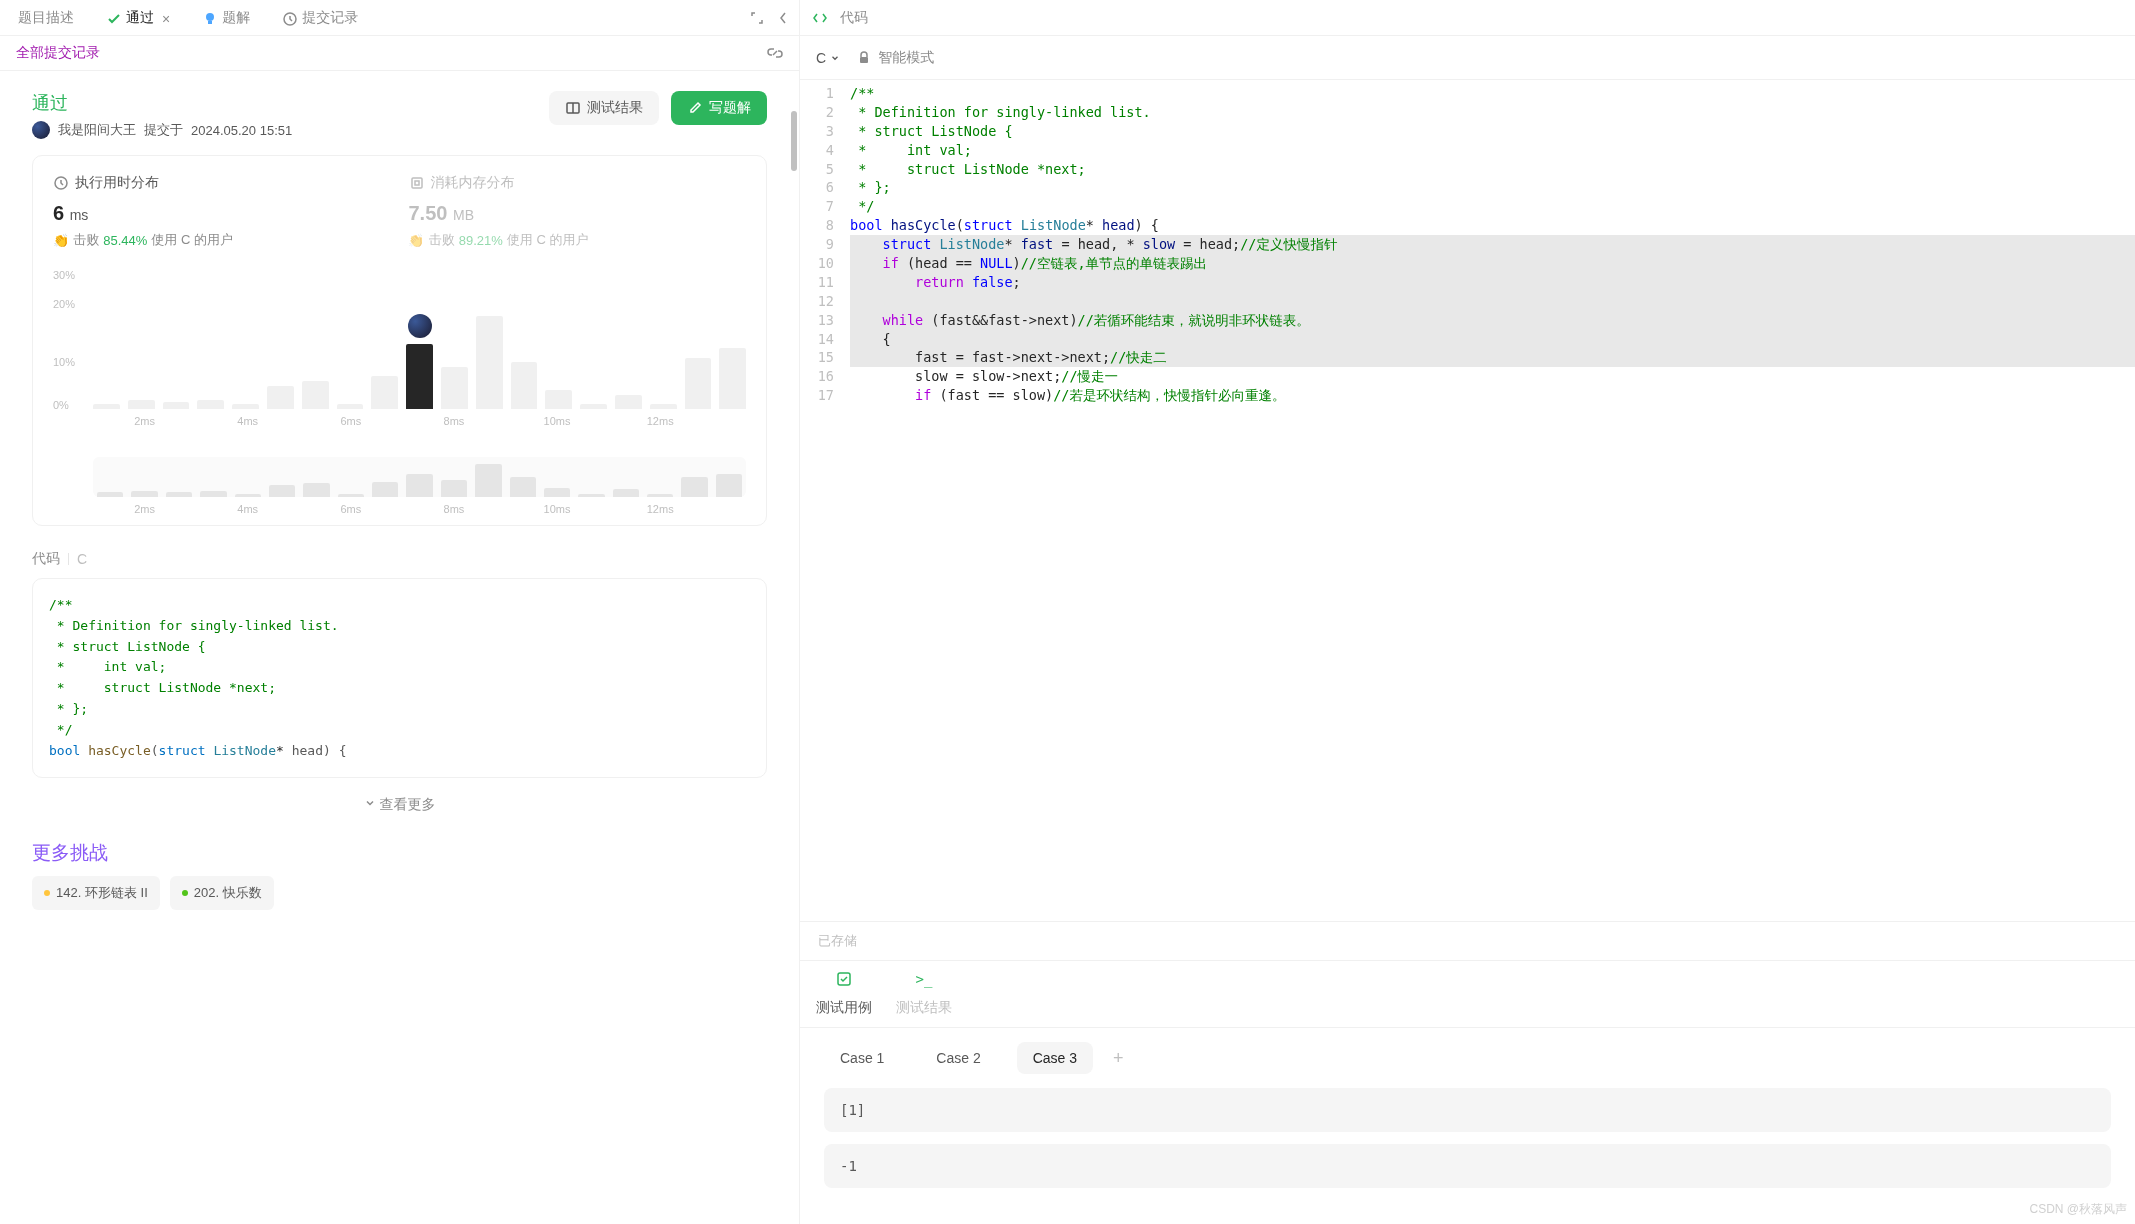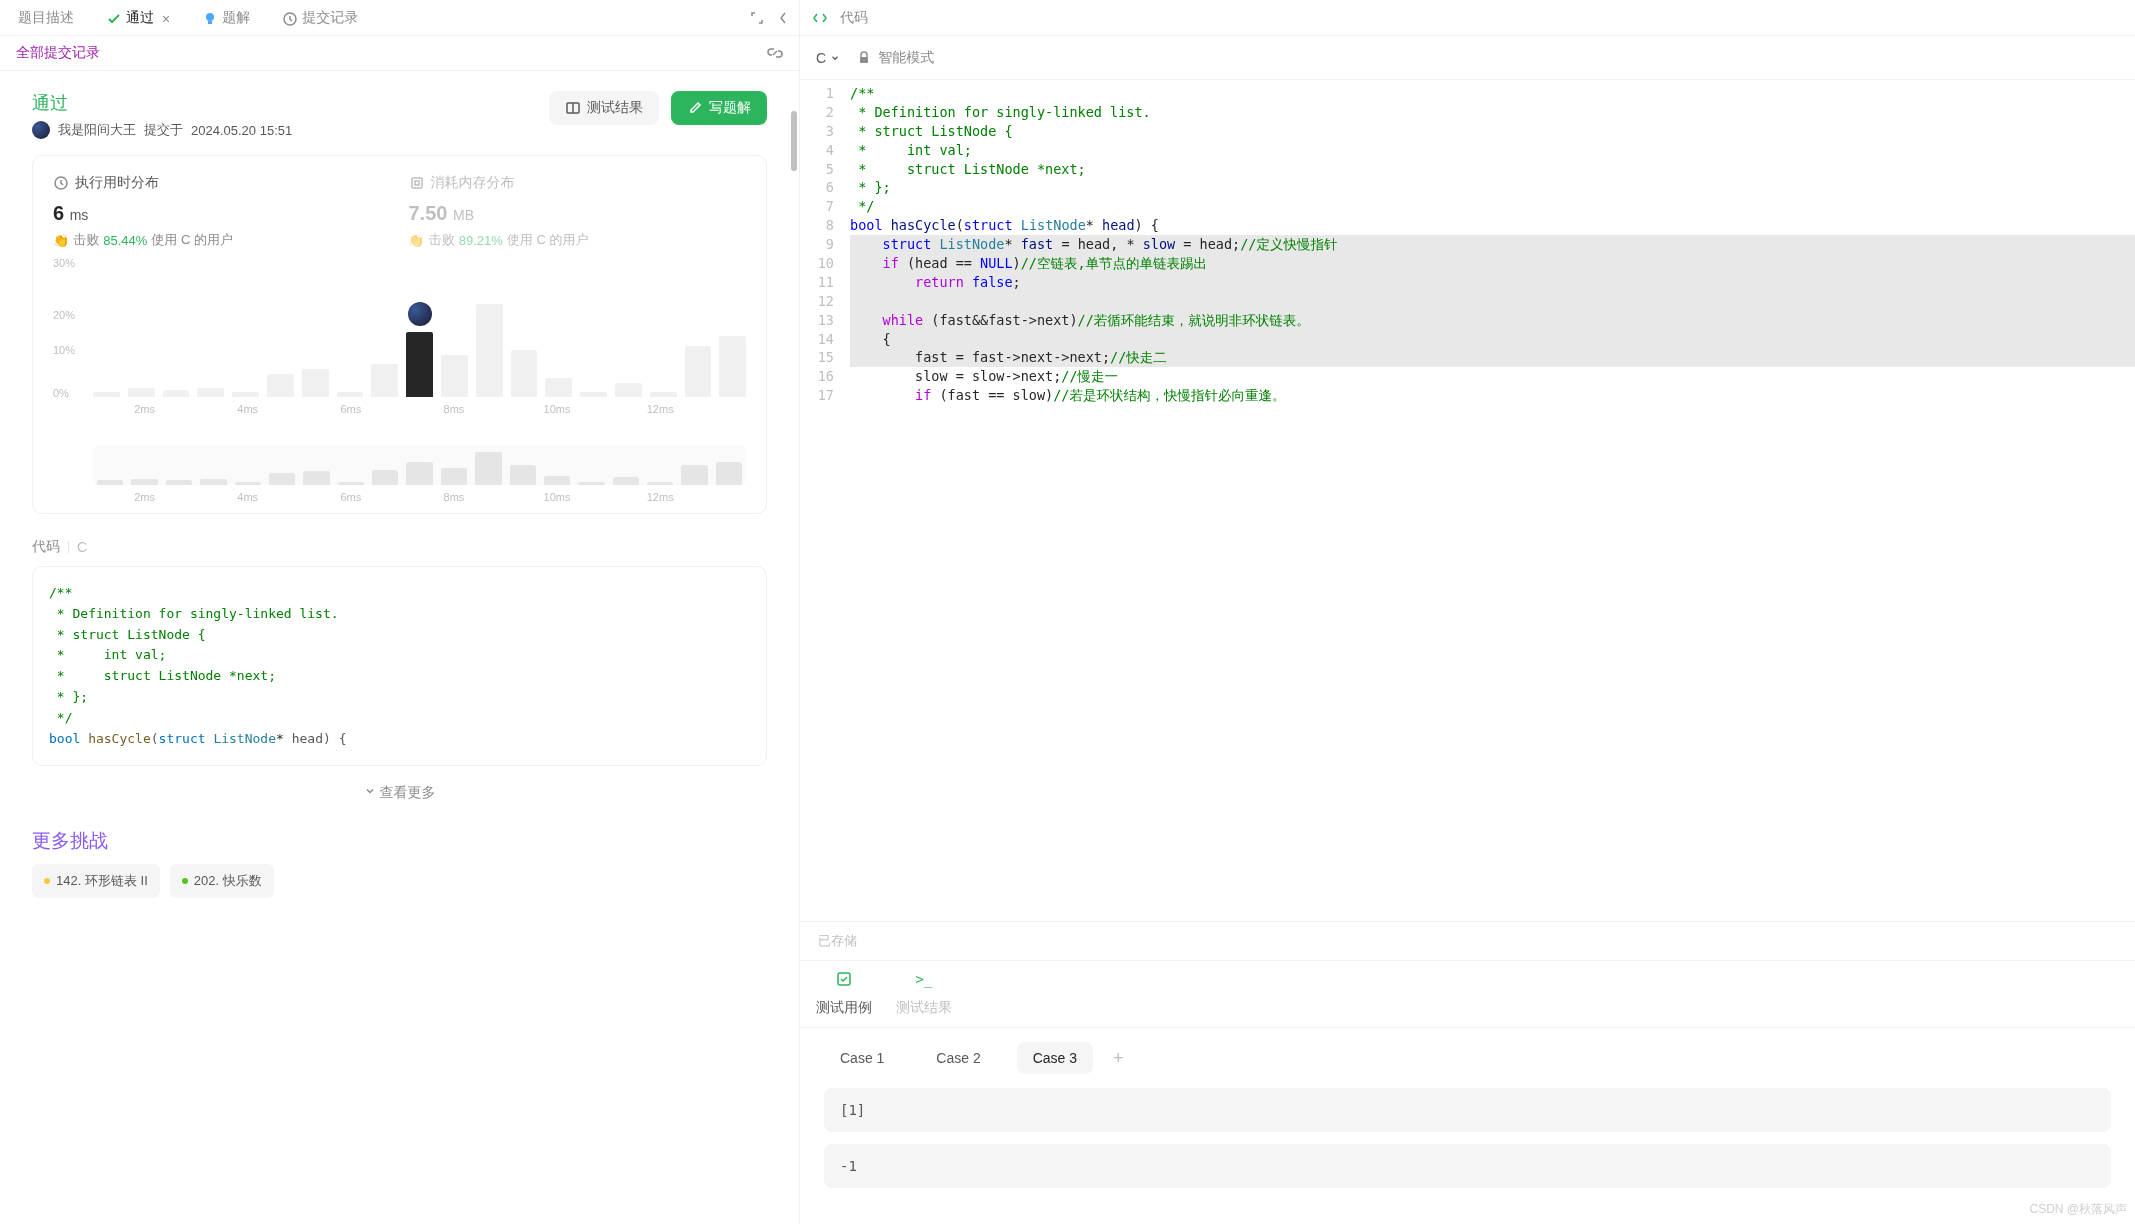--- a/index.html
+++ b/index.html
@@ -20,21 +20,21 @@
 .content{padding:20px 32px;}
 .status-row{display:flex;align-items:flex-start;justify-content:space-between;margin-bottom:16px;}
 .status-title{color:#2db55d;font-size:18px;font-weight:500;margin-bottom:6px;}
 .meta{display:flex;align-items:center;gap:8px;color:#595959;font-size:13px;}
 .avatar{width:18px;height:18px;border-radius:50%;background:radial-gradient(circle at 30% 30%,#3b5998,#1a1a2e);}
 .actions{display:flex;gap:12px;}
 .btn{display:flex;align-items:center;gap:6px;padding:8px 16px;border-radius:8px;border:none;font-size:14px;cursor:pointer;}
 .btn-grey{background:#f5f5f5;color:#595959;}
 .btn-green{background:#2db55d;color:#fff;}
 .stats-card{background:#fff;border:1px solid #f0f0f0;border-radius:10px;padding:18px 20px;margin-bottom:24px;}
-.stats-top{display:flex;gap:18px;margin-bottom:8px;}
+.stats-top{display:flex;gap:18px;margin-bottom:20px;}
 .stat-block{flex:1;}
 .stat-label{display:flex;align-items:center;gap:6px;color:#595959;font-size:14px;margin-bottom:10px;}
 .stat-label.dim{color:#bfbfbf;}
 .stat-value{font-size:20px;color:#262626;margin-bottom:6px;}
 .stat-value .num{font-weight:600;}
 .stat-value .unit{font-size:14px;color:#595959;}
 .stat-value.dim{color:#bfbfbf;}
 .stat-value.dim .unit{color:#bfbfbf;}
 .beat{font-size:13px;color:#8c8c8c;display:flex;align-items:center;gap:4px;}
 .beat .pct{color:#2db55d;font-weight:500;}
@@ -208,21 +208,21 @@
                 <span class="pct2">89.21%</span>
                 <span>使用 C 的用户</span>
               </div>
             </div>
           </div>
 
           <div class="chart">
             <div class="chart-area">
               <div class="yaxis" id="yaxis">
                   <div class="ytick" style="top: 0px;">30%</div>
-                  <div class="ytick" style="top: 52px;">20%</div>
+                  <div class="ytick" style="top: 29px;">20%</div>
                   <div class="ytick" style="top: 86.6667px;">10%</div>
                   <div class="ytick" style="top: 130px;">0%</div>
                 </div>
               <div class="bars" id="bars">
                   <div class="bar" style="height: 4.66667px;"></div>
                   <div class="bar" style="height: 9.33333px;"></div>
                   <div class="bar" style="height: 7px;"></div>
                   <div class="bar" style="height: 9.33333px;"></div>
                   <div class="bar" style="height: 4.66667px;"></div>
                   <div class="bar" style="height: 23.3333px;"></div>

